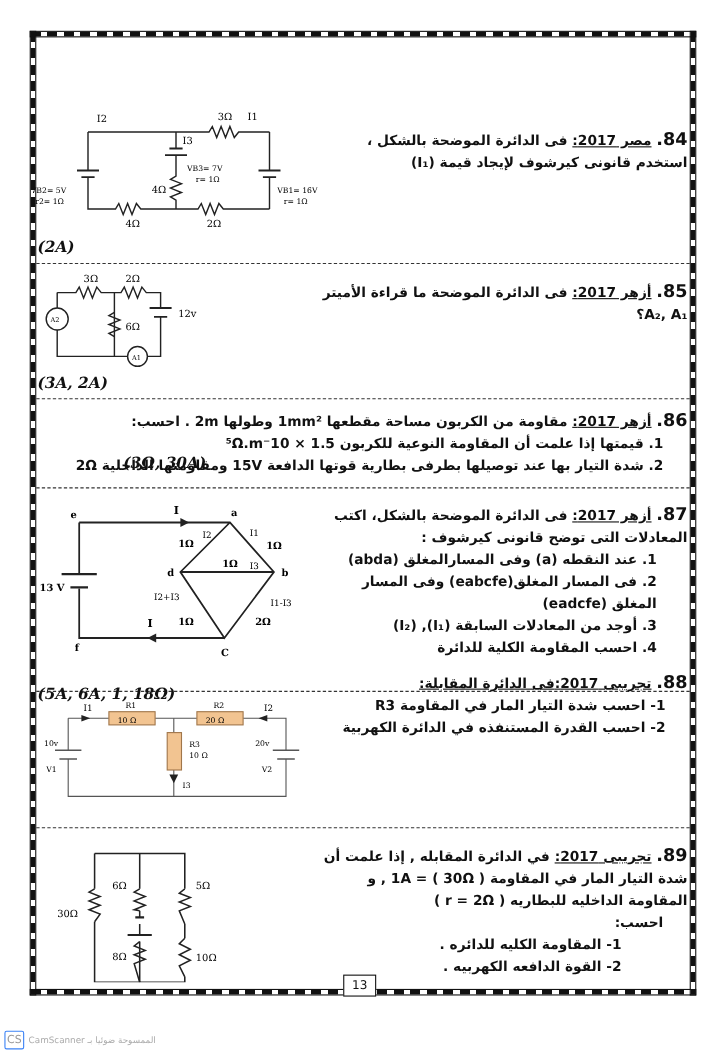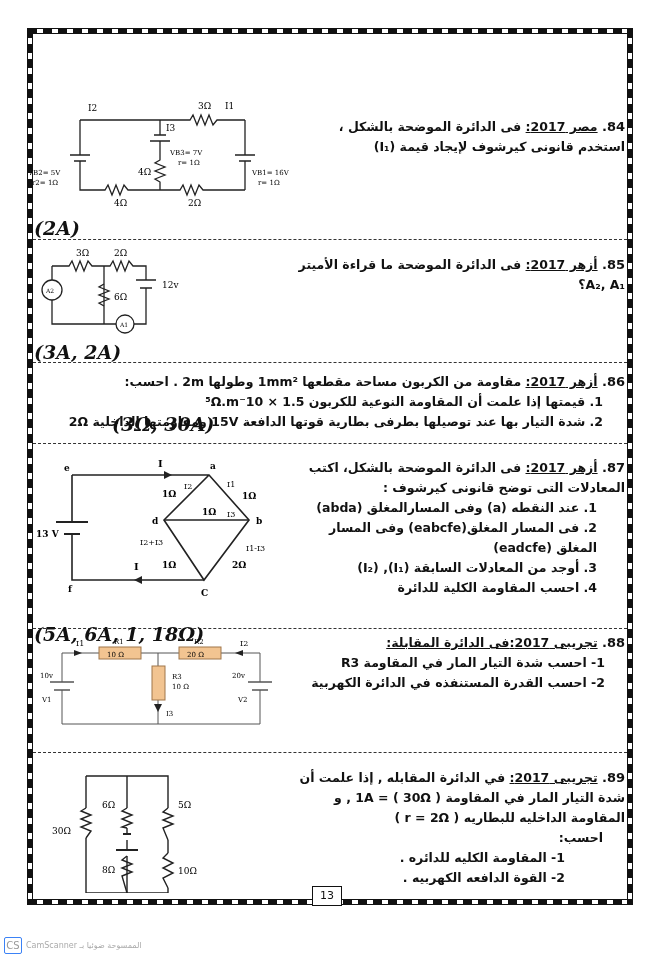--- a/index.html
+++ b/index.html
@@ -10,25 +10,25 @@
   .frame .edge { position:absolute; background:
      repeating-linear-gradient(90deg,#111 0 9px,#fff 9px 15px); }
   .edge.top { left:0; top:0; width:606px; height:6px; border:1px solid #111; box-sizing:border-box; }
   .edge.bottom { left:0; bottom:0; width:606px; height:6px; border:1px solid #111; box-sizing:border-box; }
   .edge.left, .edge.right { top:0; width:6px; height:877px; border:1px solid #111; box-sizing:border-box;
      background: repeating-linear-gradient(180deg,#111 0 9px,#fff 9px 15px); }
   .edge.left { left:0; } .edge.right { right:0; }
   .sep { position:absolute; left:33px; width:594px; border-top:1.5px dashed #333; }
   .q { position:absolute; direction:rtl; text-align:right; font-weight:bold;
        font-family:"DejaVu Sans", sans-serif; font-size:12.5px; line-height:20px; }
-  .q .num { font-size:13px; }
+  .q .num { font-size:16px; }
   .q .tag { text-decoration:underline; }
   .item { display:block; }
   .ans { position:absolute; font-family:"DejaVu Serif", serif; font-style:italic; font-weight:bold;
-         font-size:19px; direction:ltr; }
+         font-size:14px; direction:ltr; }
   svg text { font-family:"DejaVu Serif", serif; }
   .pageno { position:absolute; left:312px; top:886px; width:28px; height:18px; border:1.5px solid #111;
             background:#fff; font-size:11px; font-weight:normal; text-align:center; line-height:18px; }
   .cs { position:absolute; left:4px; top:937px; display:flex; align-items:center; gap:4px; color:#aaa; font-size:8px; }
   .cs .logo { width:16px; height:15px; border:1px solid #3b82f6; border-radius:2px; font-size:10px; color:#999;
               display:flex; align-items:center; justify-content:center; font-weight:normal; }
 </style>
 </head>
 <body>
 
@@ -153,21 +153,21 @@
   <text x="2" y="82" font-size="9" font-weight="bold">13 V</text>
   <text x="106" y="90" font-size="8">I2+I3</text>
   <text x="212" y="96" font-size="8">I1-I3</text>
   <text x="128" y="113" font-size="9" font-weight="bold">1Ω</text>
   <text x="198" y="113" font-size="9" font-weight="bold">2Ω</text>
   <text x="100" y="115" font-size="10" font-weight="bold">I</text>
   <text x="34" y="137" font-size="9" font-weight="bold">f</text>
   <text x="167" y="141" font-size="9" font-weight="bold">C</text>
 </svg>
 
-<div class="q" style="left:300px; top:633px; width:325px;">
+<div class="q" style="left:300px; top:610px; width:325px;">
   <div>
     <span class="num">88.</span>
     <span class="tag">تجريبى 2017:</span><span class="tag">فى الدائرة المقابلة:</span>
   </div>
   <div style="padding-right:20px;">
     <span class="item">1- احسب شدة التيار المار في المقاومة R3</span>
     <span class="item">2- احسب القدرة المستنفذه في الدائرة الكهربية</span>
   </div>
 </div>
 

